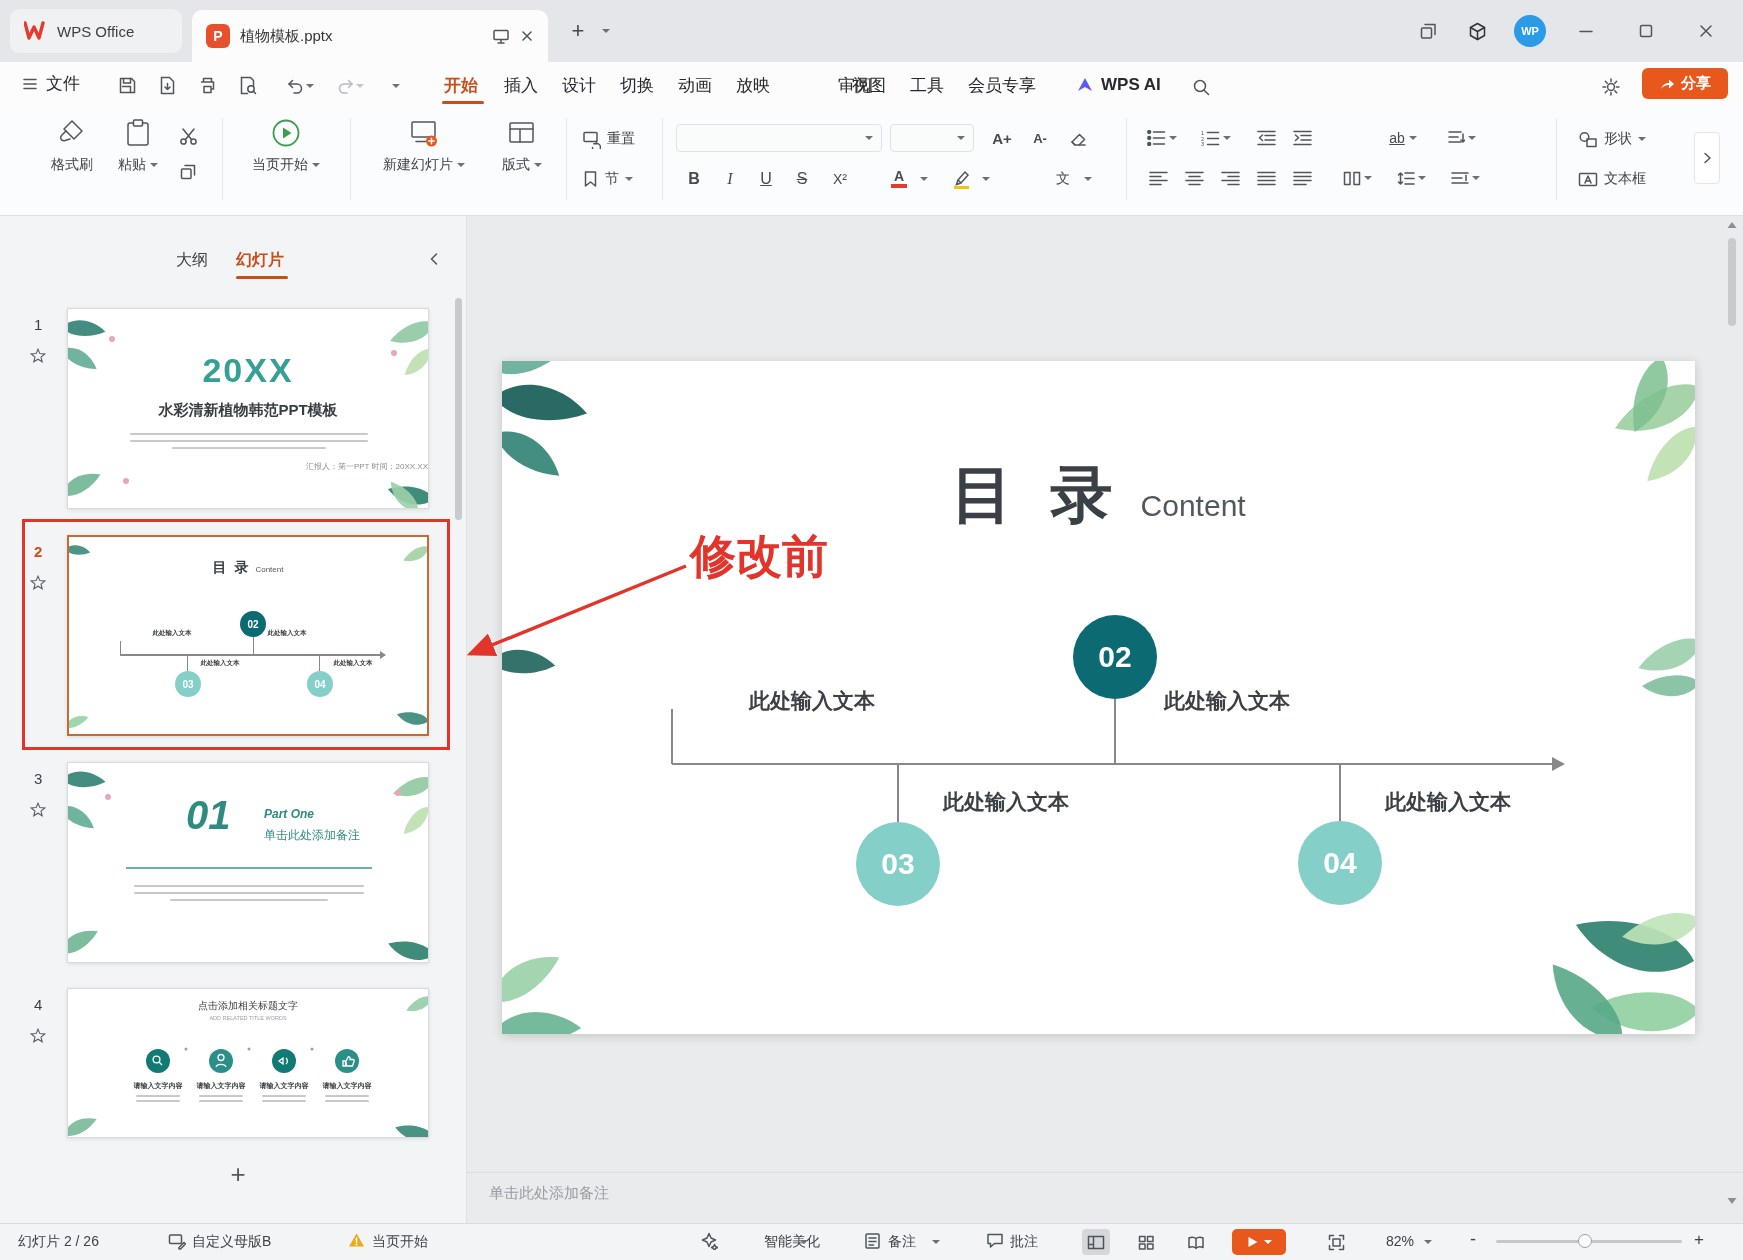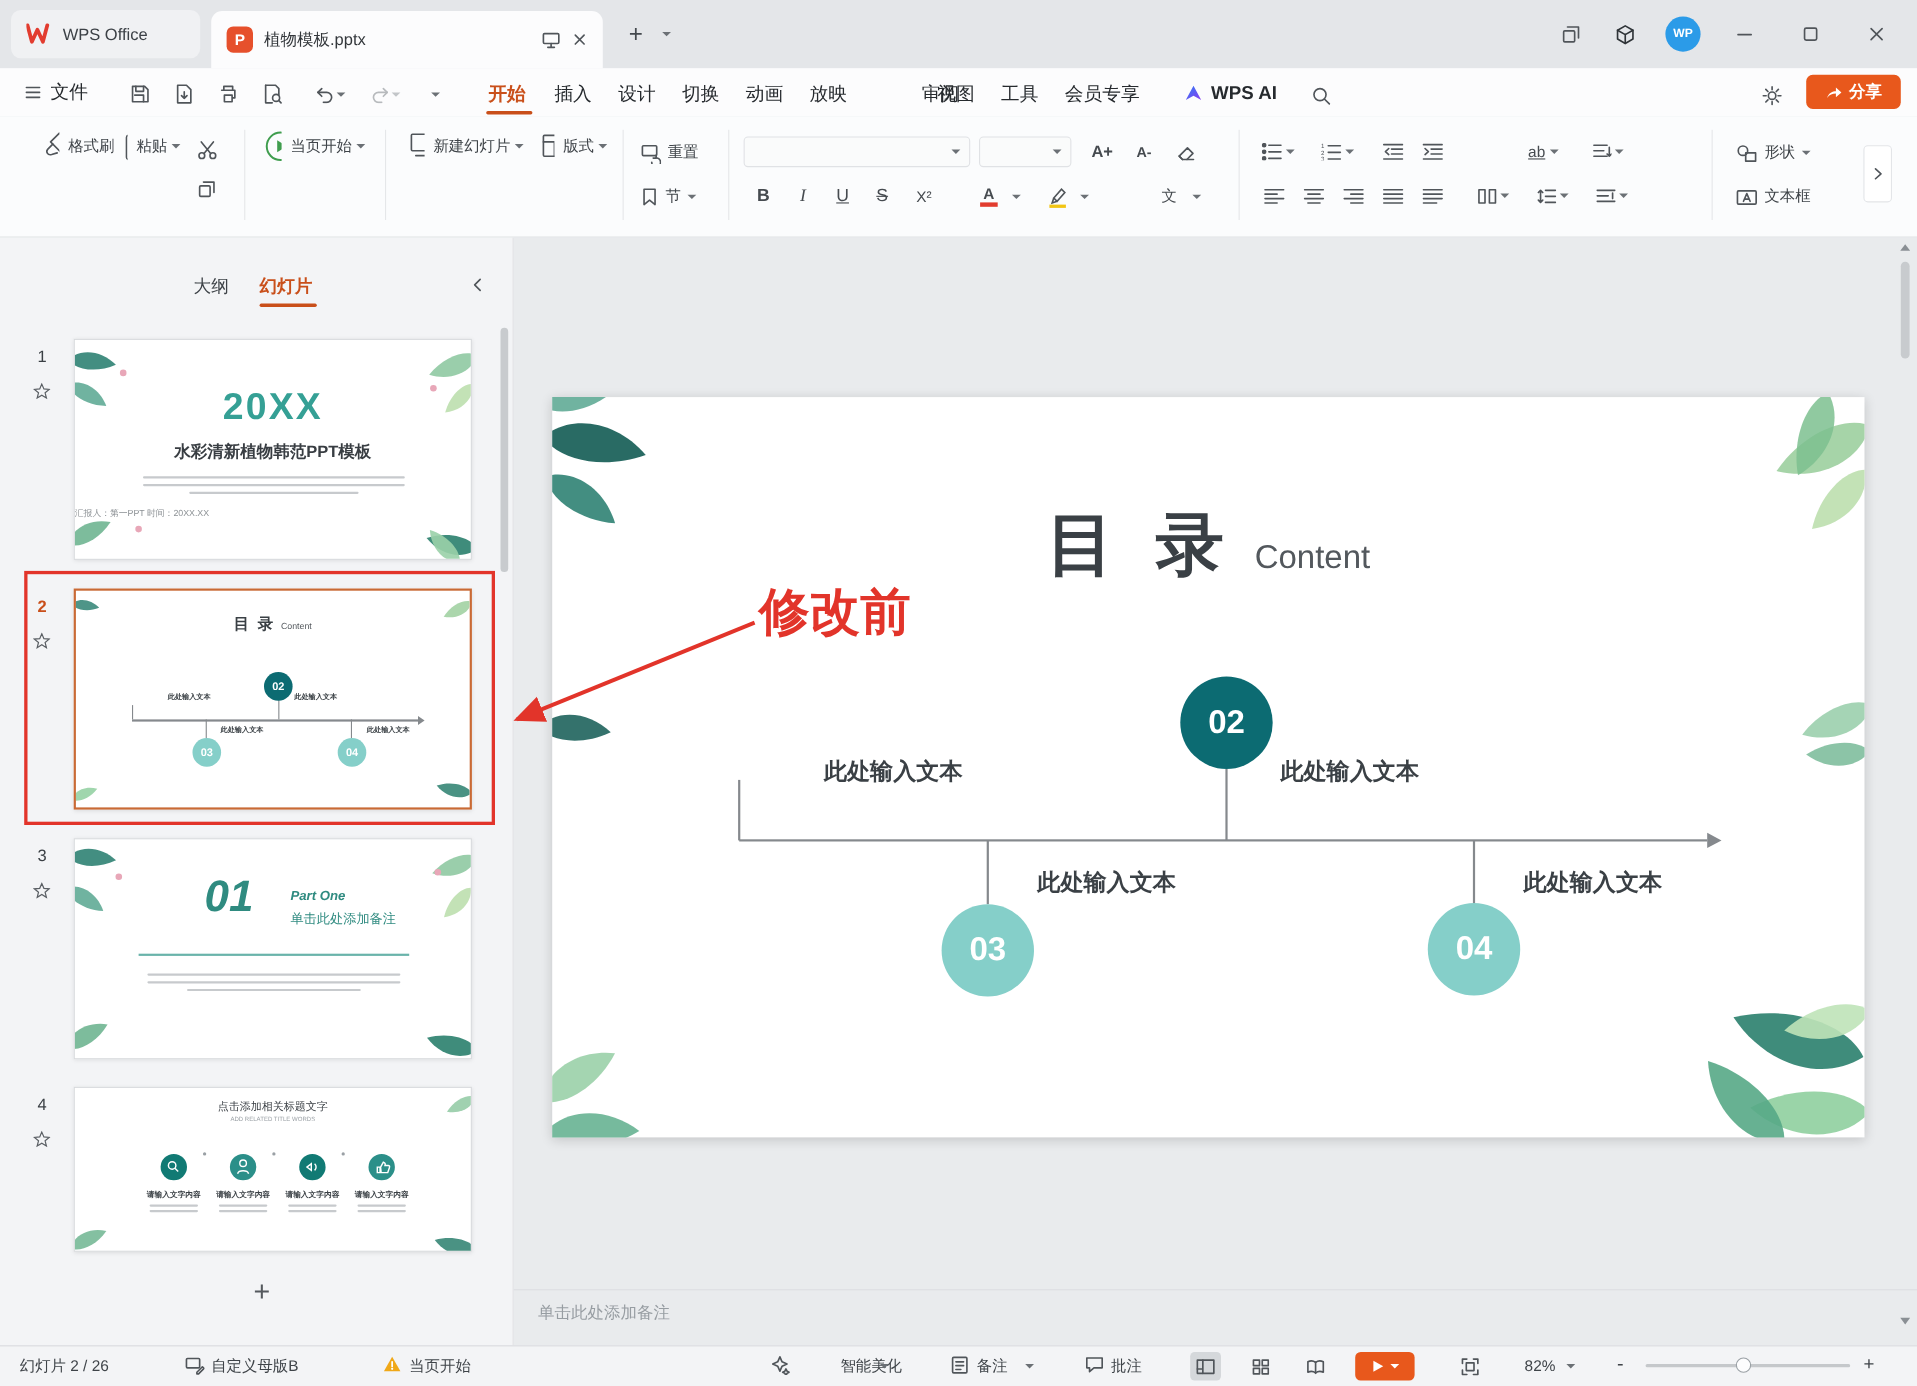--- a/index.html
+++ b/index.html
@@ -21,21 +21,21 @@
   
   .menubar{position:absolute;left:0;top:62px;width:1743px;height:44px;background:#fcfcfd}
   .mtab{position:absolute;top:70px;height:30px;display:flex;align-items:center;font-size:17px;color:#262a2e;padding:0 8px}
   .mtab.active{color:#c94f1a;font-weight:bold}
   .mtab-underline{position:absolute;top:101px;height:3px;background:#c94f1a;border-radius:2px}
   .q-ic{position:absolute;top:72px;width:30px;height:26px;display:flex;align-items:center;justify-content:center}
   .share-btn{position:absolute;left:1642px;top:68px;width:86px;height:31px;background:#e8581c;border-radius:6px;color:#fff;font-size:15px;font-weight:bold;display:flex;align-items:center;justify-content:center;gap:6px}
   
   .ribbon{position:absolute;left:0;top:106px;width:1743px;height:110px;background:#fbfcfd;border-bottom:1px solid #dfe1e4}
   .sep{position:absolute;top:118px;height:82px;width:1px;background:#e5e7e9}
-  .big-btn{position:absolute;top:118px;display:flex;align-items:center;gap:8px;font-size:14px;color:#3f4449}
+  .big-btn{position:absolute;top:118px;display:flex;flex-direction:column;align-items:center;gap:8px;font-size:14px;color:#3f4449}
   .lblrow{display:flex;align-items:center;gap:4px;white-space:nowrap}
   .row-btn{position:absolute;display:flex;align-items:center;gap:6px;font-size:14px;color:#3f4449;height:26px}
   .sbtn{position:absolute;width:32px;height:28px;display:flex;align-items:center;justify-content:center;border-radius:4px}
   .combo{position:absolute;height:28px;background:#fafbfb;border:1px solid #e0e2e5;border-radius:4px;display:flex;align-items:center;justify-content:flex-end;padding:0 8px}
   .charbtn{position:absolute;top:164px;height:30px;width:36px;display:flex;align-items:center;justify-content:center;font-size:16px;color:#46updating4b}
   .charbtn{color:#464b50}
   
   .sidebar{position:absolute;left:0;top:216px;width:467px;height:1007px;background:#f3f4f6;border-right:1px solid #e0e2e4}
   .stab{position:absolute;top:250px;font-size:16px;color:#3d4247;padding-bottom:6px}
   .stab.active{color:#c94f1a;font-weight:bold}
@@ -484,21 +484,21 @@
     <use href="#leaf" fill="#9ad0a8" opacity=".9" transform="translate(350,202) rotate(235) scale(.55)"></use>
     <circle cx="44" cy="30" r="3" fill="#e8a7b8"></circle>
       <circle cx="326" cy="44" r="3" fill="#e8a7b8"></circle>
       <circle cx="58" cy="172" r="3" fill="#e8a7b8"></circle>
   </svg>
   <div class="ab" style="left:0;top:42px;width:100%;text-align:center;font-size:34px;font-weight:bold;color:#35a095;letter-spacing:2px">20XX</div>
   <div class="ab" style="left:0;top:92px;width:100%;text-align:center;font-size:15px;font-weight:bold;color:#383d42">水彩清新植物韩范PPT模板</div>
   <div class="bar" style="left:62px;top:124px;width:238px;height:2px"></div>
   <div class="bar" style="left:62px;top:131px;width:238px;height:2px"></div>
   <div class="bar" style="left:104px;top:138px;width:154px;height:2px"></div>
-  <div class="ab" style="left:0;top:152px;width:100%;text-align:left;font-size:8px;color:#8b9094">汇报人：第一PPT 时间：20XX.XX</div>
+  <div class="ab" style="left:0;top:152px;width:100%;text-align:right;font-size:8px;color:#8b9094">汇报人：第一PPT 时间：20XX.XX</div>
 </div>
 
 <div class="thumb-card" style="top:535px;border:2px solid #c96a35">
   <svg class="ab" style="left:0;top:0" width="358" height="197">
     <use href="#leaf" fill="#2f8273" opacity=".85" transform="translate(-4,12) rotate(16) scale(.35)"></use>
     <use href="#leaf" fill="#9ccf9e" opacity=".85" transform="translate(360,10) rotate(160) scale(.4)"></use>
     <use href="#leaf" fill="#2a7f6d" opacity=".85" transform="translate(360,184) rotate(200) scale(.45)"></use>
     <use href="#leaf" fill="#8fcf9f" opacity=".85" transform="translate(-4,190) rotate(-15) scale(.35)"></use>
   </svg>
   <div class="ab" style="left:0;top:22px;width:100%;display:flex;justify-content:center;align-items:baseline;gap:5px">

